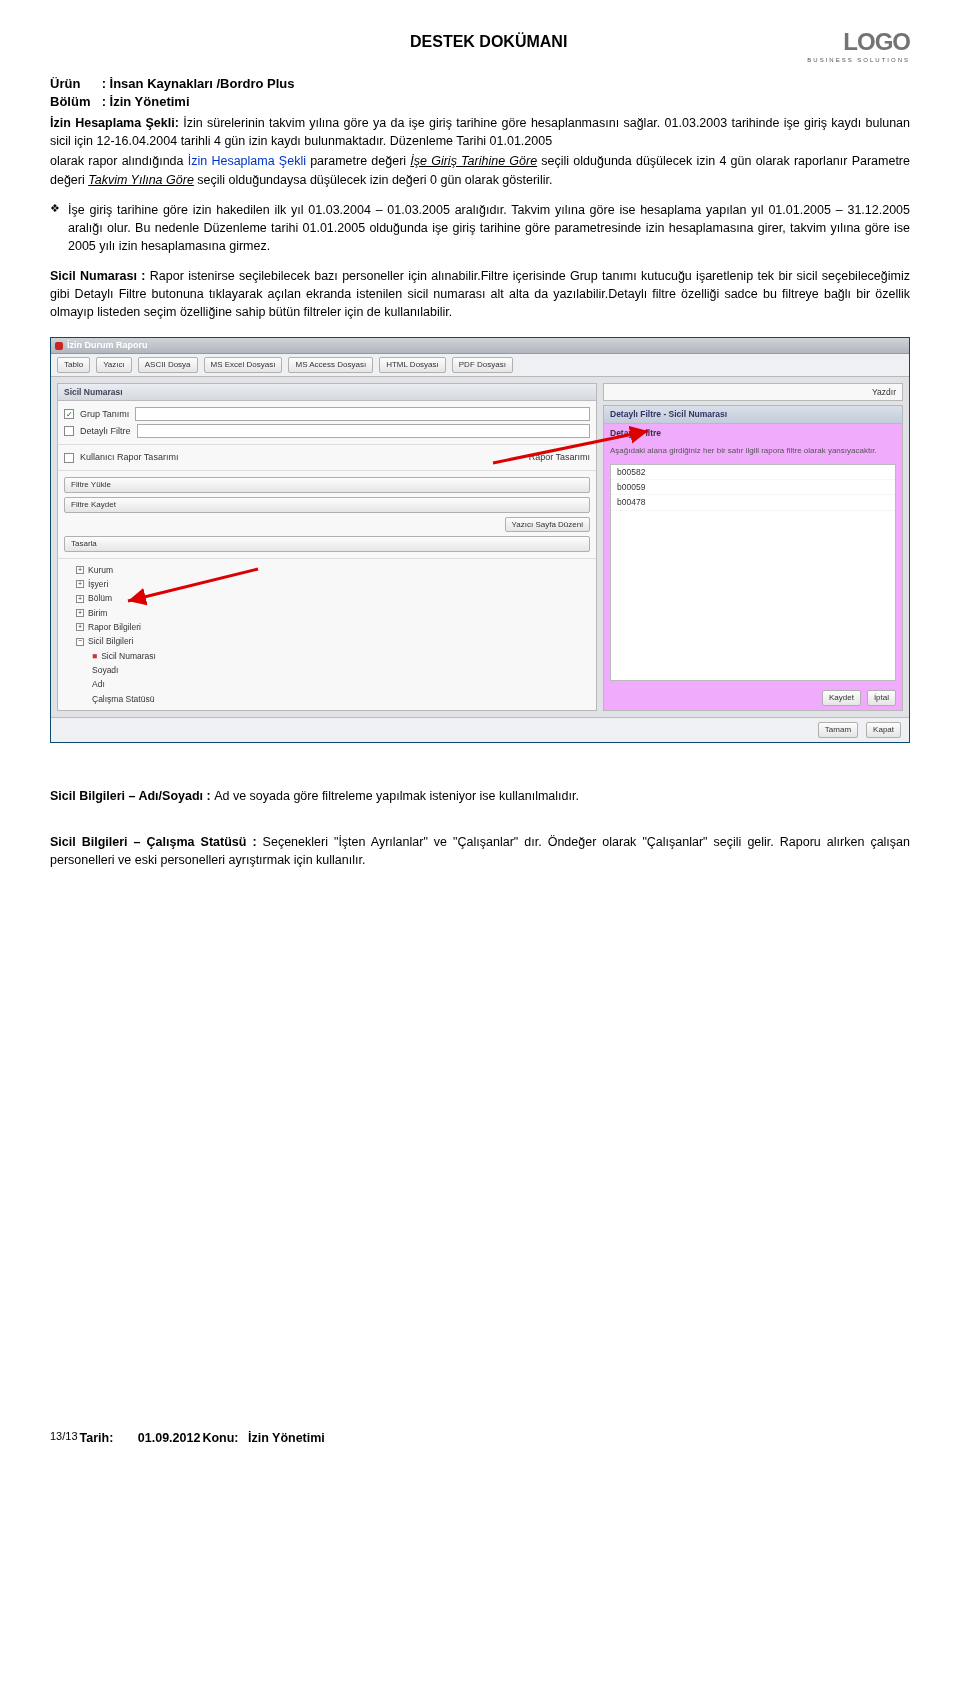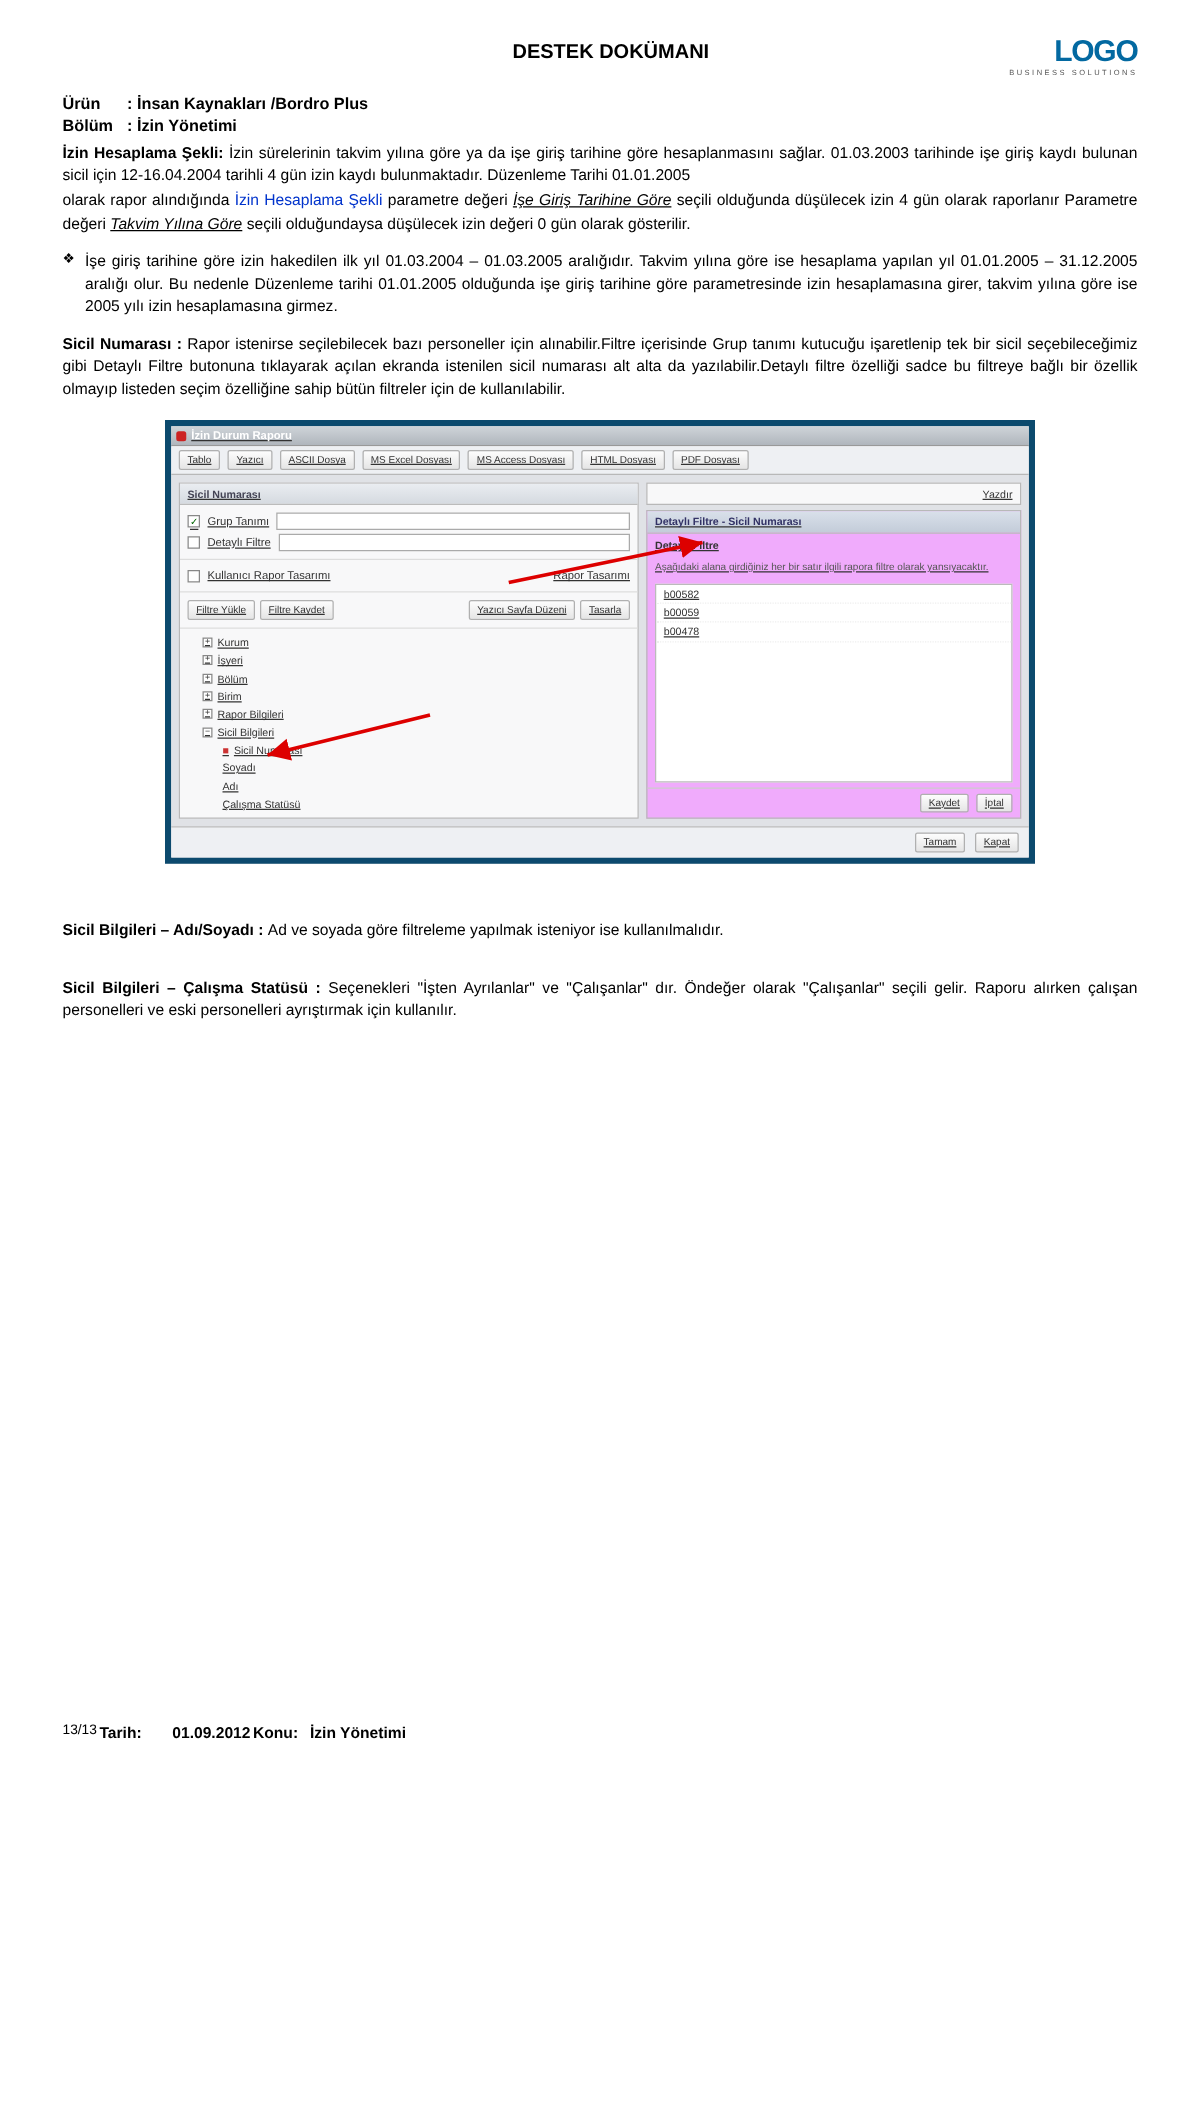--- a/index.html
+++ b/index.html
@@ -18,21 +18,21 @@
     justify-content: space-between;
     align-items: flex-start;
   }
   .doc-title {
     text-align: center;
     font-weight: bold;
     font-size: 16px;
     flex: 1;
   }
   .logo {
-    color: #0369a1;
+    color: #737373;
     font-weight: 900;
     font-size: 24px;
     font-family: Arial Black, Arial, sans-serif;
     letter-spacing: -1px;
     line-height: 1;
   }
   .logo-sub {
     font-size: 6px;
     color: #555;
     letter-spacing: 2px;
@@ -52,26 +52,25 @@
     left: 0;
     top: 0;
     font-size: 11px;
   }
   .section-para { margin-top: 10px; font-size: 12.5px; text-align: justify; }
   .section-para .bold { font-weight: bold; }
 
   
   .screenshot {
     margin: 16px auto;
-    width: 696px;
-    border: 5px solid #0c4a6e;
+    width: 860px;
+    border: 1px solid #0c4a6e;
     background: #e8e8e8;
     font-size: 9px;
     color: #333;
-    text-decoration: underline;
   }
   .ss-titlebar {
     background: linear-gradient(#cfd4d9, #b0b6bd);
     height: 16px;
     border-bottom: 1px solid #999;
     display: flex;
     align-items: center;
     padding: 0 4px;
     gap: 4px;
   }
@@ -255,21 +254,21 @@
           <span class="ss-input"></span>
         </div>
       </div>
       <div class="ss-group" style="flex-direction:row; flex-wrap:wrap; gap:10px;">
         <span class="ss-row">
             <span class="ss-checkbox"></span>
             <span>Kullanıcı Rapor Tasarımı</span>
           </span>
         <span style="margin-left:auto">Rapor Tasarımı</span>
       </div>
-      <div class="ss-group" style="flex-direction:row; gap:4px;">
+      <div class="ss-group" style="flex-direction:column; gap:4px;">
         <span class="ss-btn">Filtre Yükle</span>
         <span class="ss-btn">Filtre Kaydet</span>
         <span class="ss-btn" style="margin-left:auto">Yazıcı Sayfa Düzeni</span>
         <span class="ss-btn">Tasarla</span>
       </div>
       <div class="ss-tree">
         <div class="ss-tree-item">
             <span class="ss-plus">+</span>
             <span>Kurum</span>
           </div>

